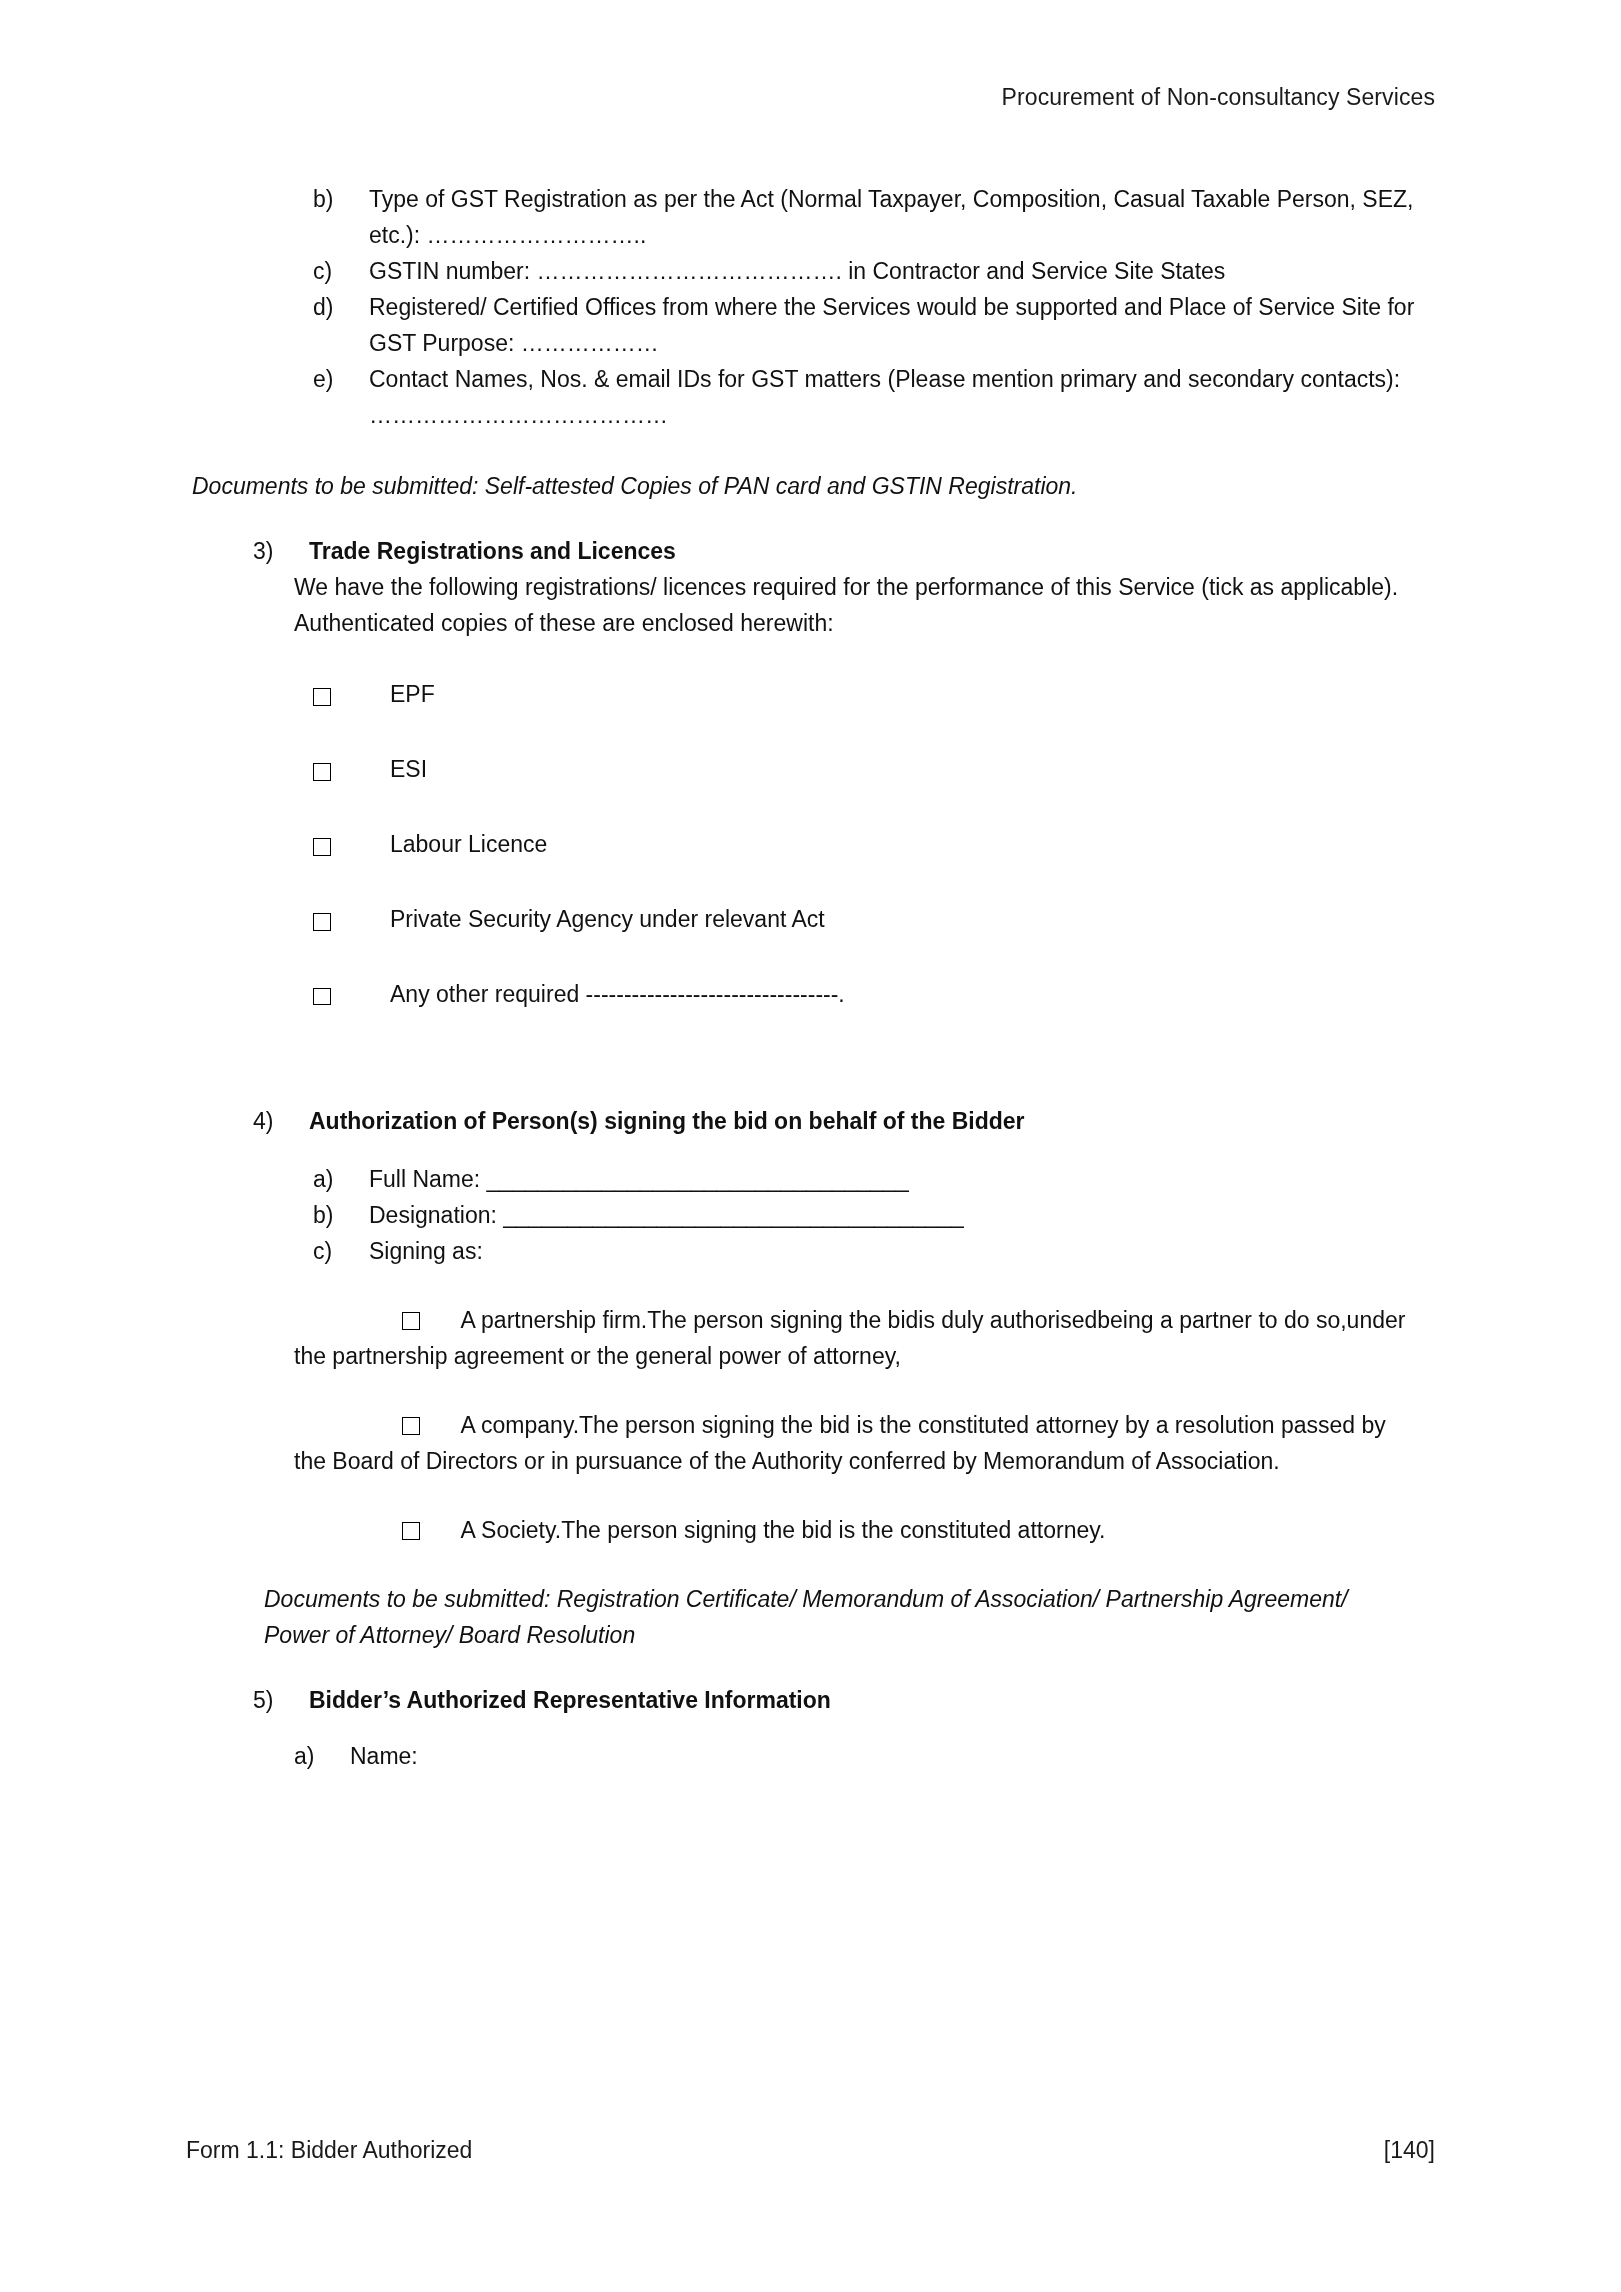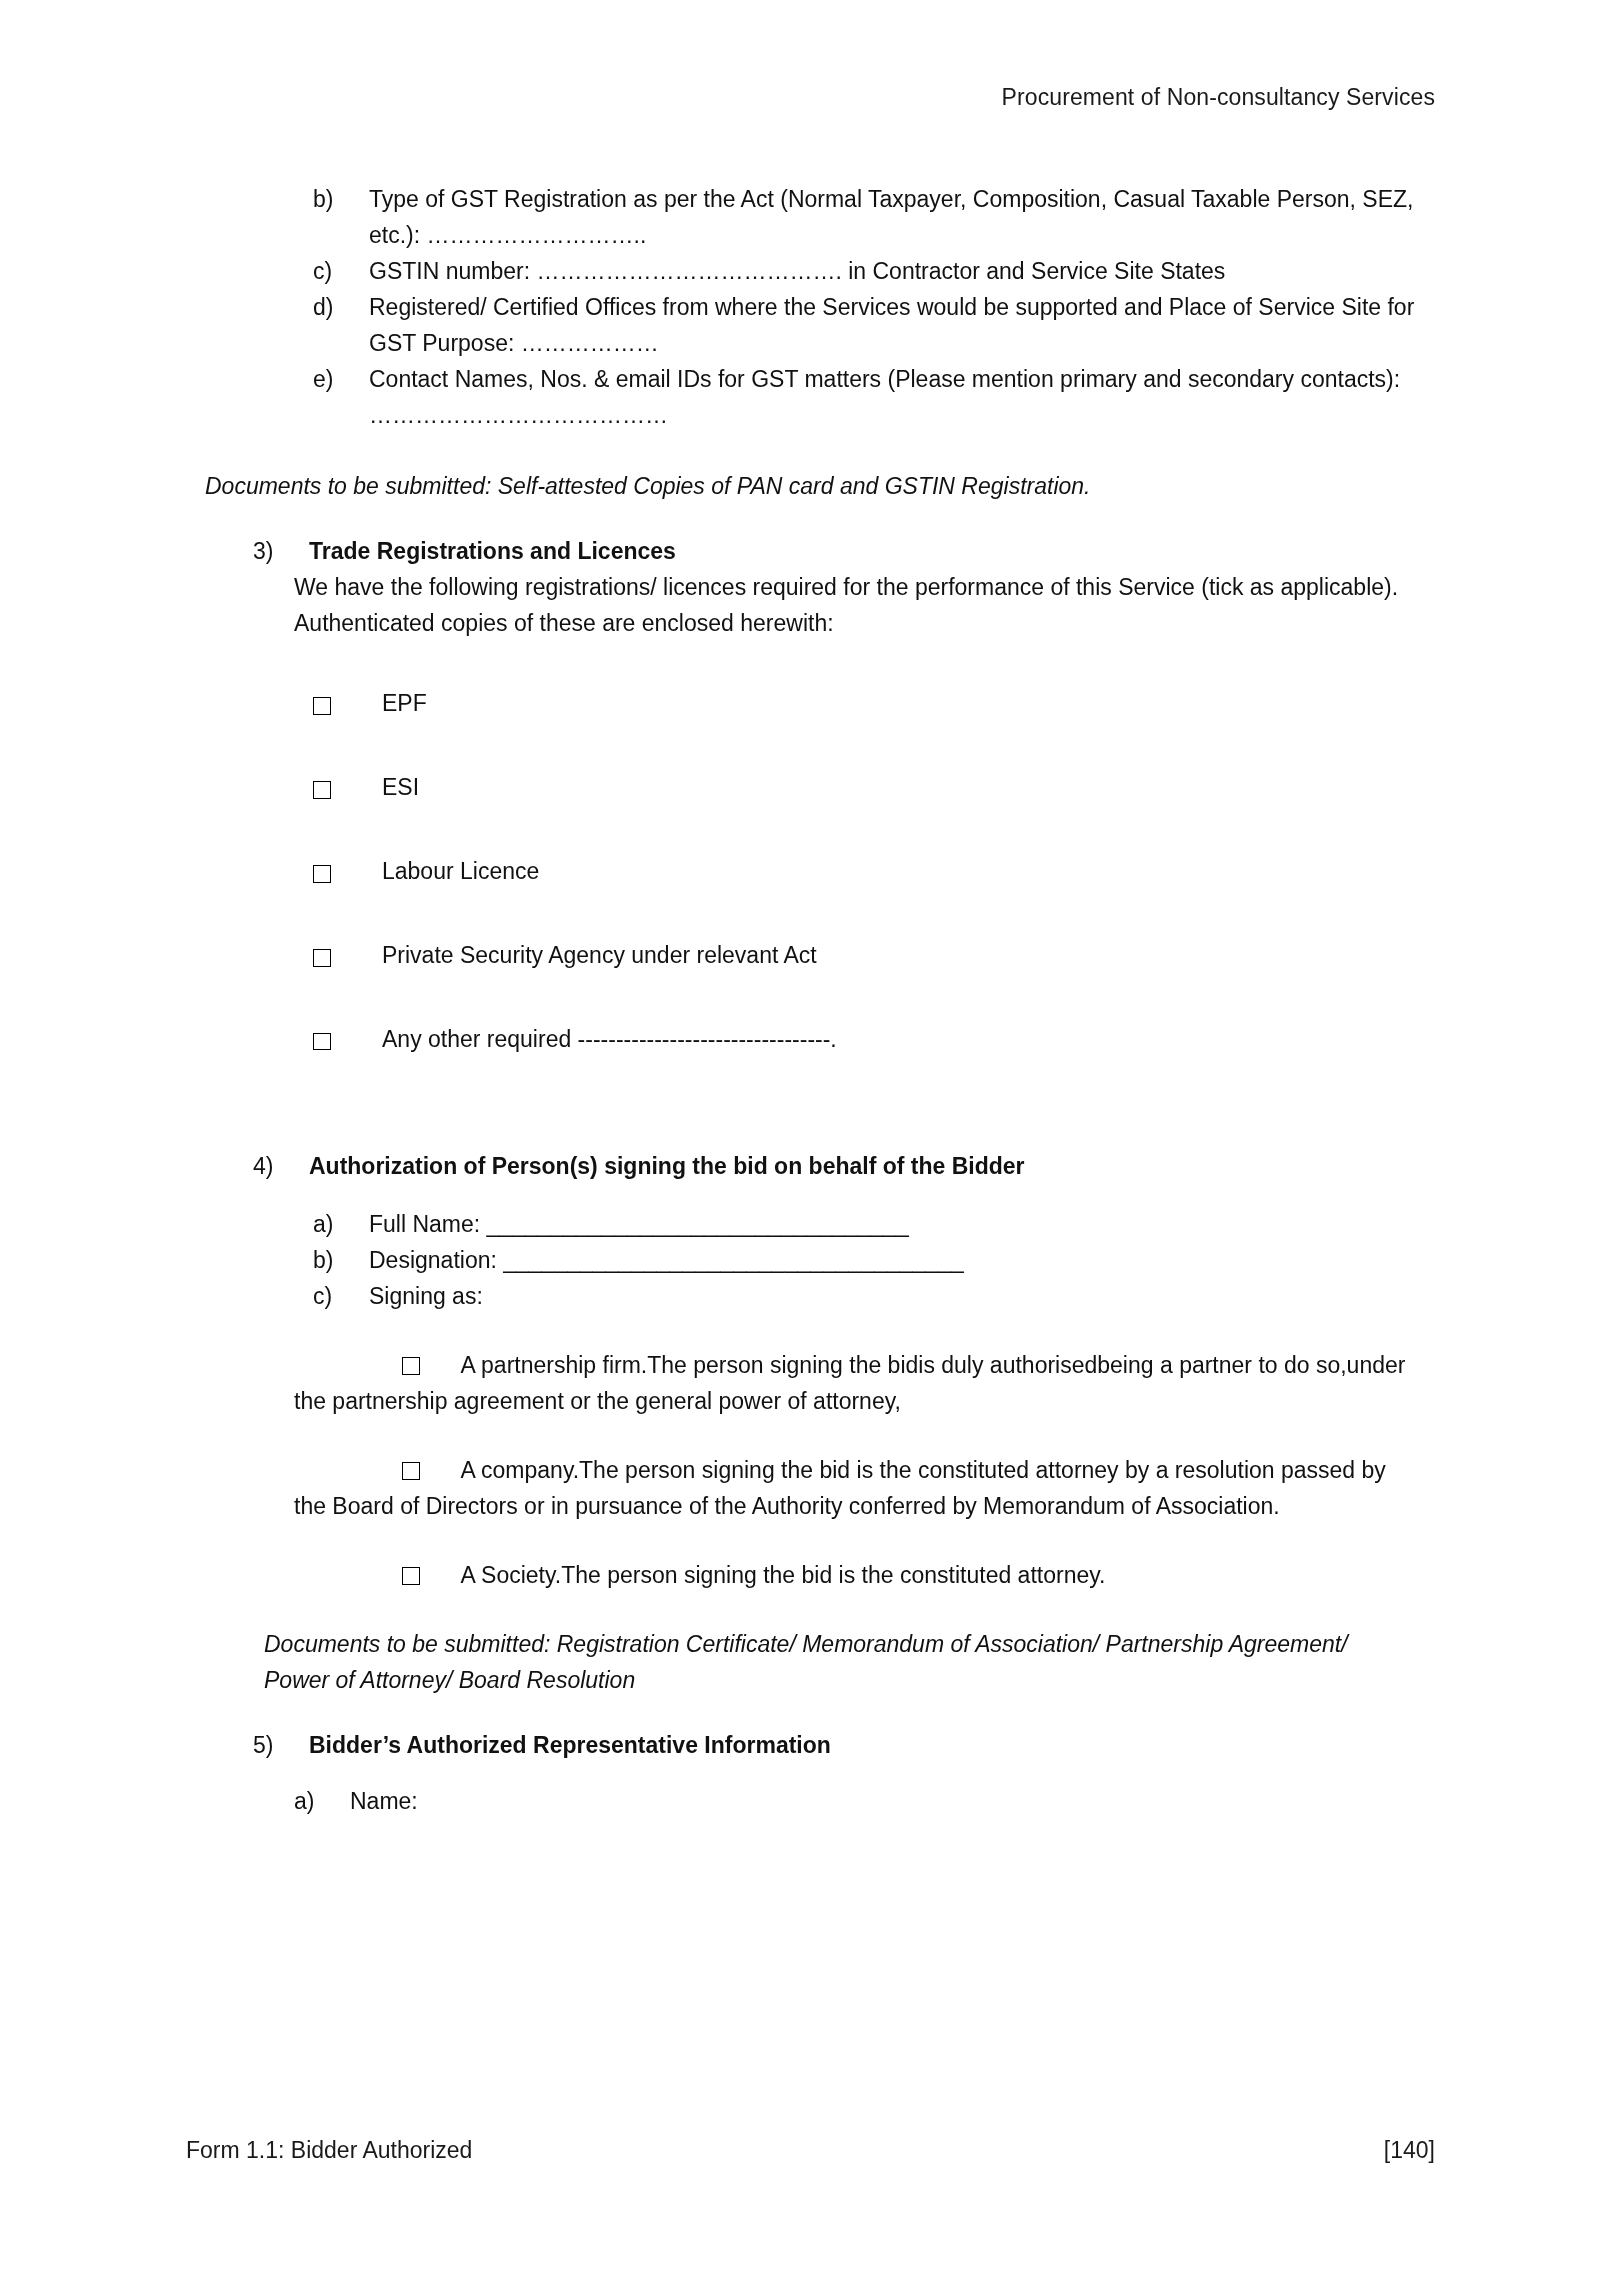--- a/index.html
+++ b/index.html
@@ -64,35 +64,36 @@
     width: 56px;
     flex: 0 0 56px;
   }
   .numbered .txt {
     flex: 1 1 auto;
     font-weight: bold;
   }
 
   .italic-note {
     margin-top: 35px;
-    margin-left: 19px;
+    margin-left: 6px;
     font-style: italic;
   }
 
   .para {
     margin-left: 108px;
     width: 1108px;
   }
 
   .checkrow {
     display: flex;
     margin-left: 127px;
-    margin-top: 44px;
+    margin-top: 35px;
     width: 1098px;
     align-items: flex-start;
+    gap: 8px;
   }
   .checkrow .box {
     flex: 0 0 69px;
     padding-top: 3.9px;
   }
   .cbox {
     display: inline-block;
     width: 17.6px;
     height: 17.6px;
     border: 1.6px solid #000;

